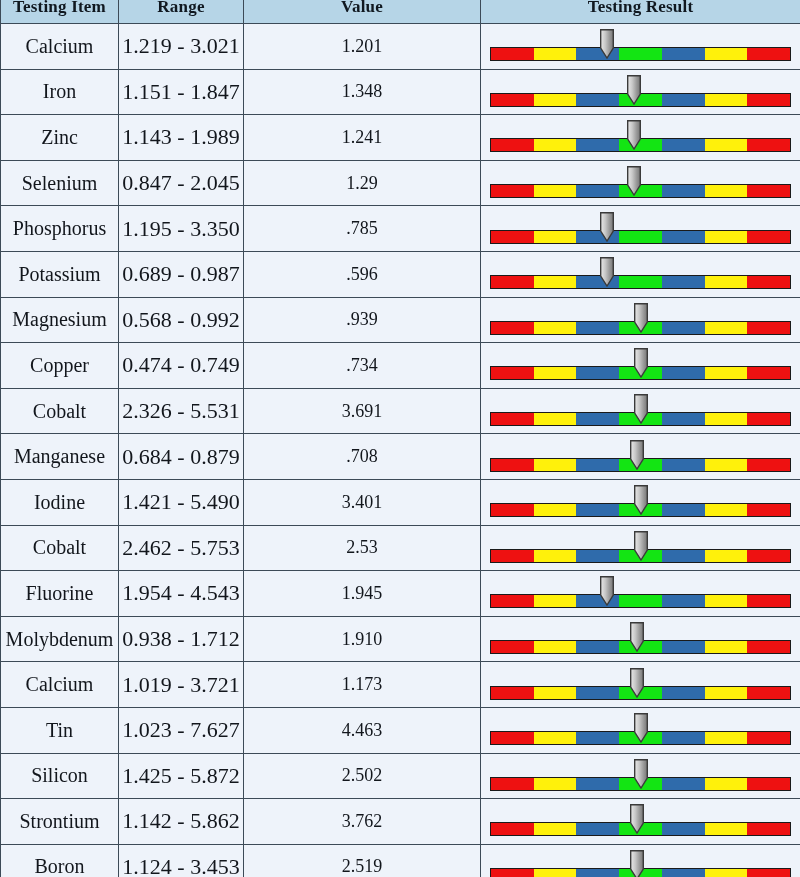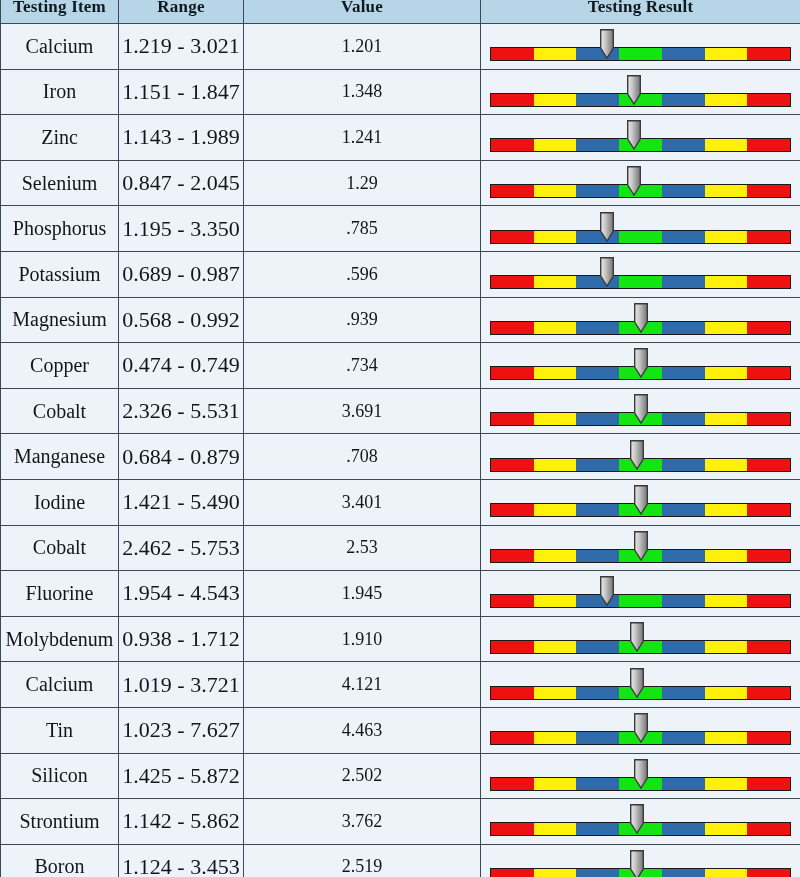--- a/index.html
+++ b/index.html
@@ -553,21 +553,21 @@
                   </defs>
                   <path d="M1.2 0.8 H13.8 V19 L7.5 29 L1.2 19 Z" fill="url(#pg13)" stroke="#3a3a3a" stroke-width="1.4" stroke-linejoin="miter"></path>
                 </svg>
               </div>
             </div>
           </td>
         </tr>
         <tr>
           <td class="item">Calcium</td>
           <td class="range">1.019 - 3.721</td>
-          <td class="value">4.121</td>
+          <td class="value">1.173</td>
           <td class="result">
             <div class="gauge">
               <div class="track">
                 <div class="seg red"></div>
                 <div class="seg yellow"></div>
                 <div class="seg blue"></div>
                 <div class="seg green"></div>
                 <div class="seg blue"></div>
                 <div class="seg yellow"></div>
                 <div class="seg red"></div>

